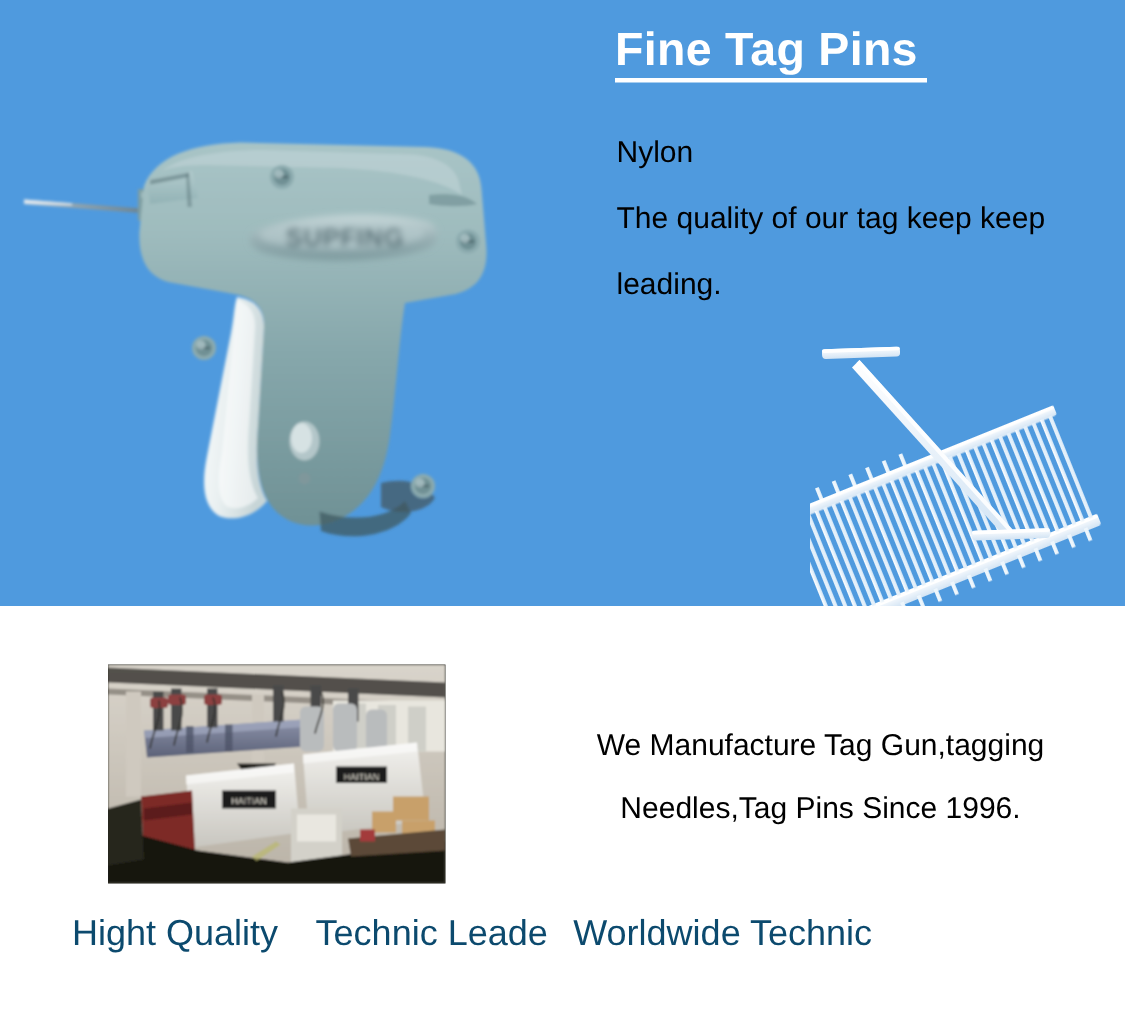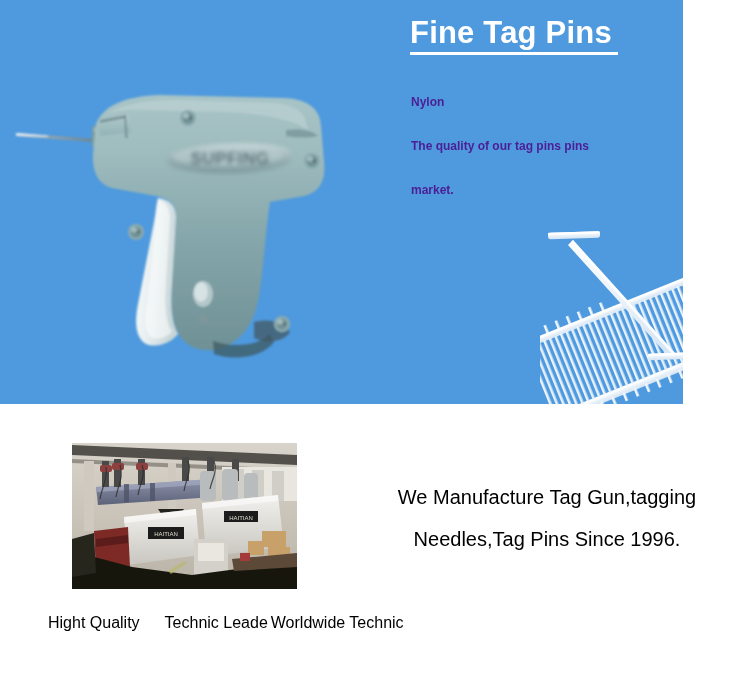--- a/index.html
+++ b/index.html
@@ -19,25 +19,24 @@
     width: 750px;
     height: 678px;
     background: #ffffff;
   }
 
   
   #hero-banner {
     position: absolute;
     left: 0;
     top: 0;
-    width: 660px;
+    width: 750px;
     height: 404px;
     background: #4f9ade;
     overflow: hidden;
-    padding-left: 23px;
   }
 
   
   #hero-title {
     position: absolute;
     left: 410px;
     top: 14px;
     width: 330px;
     color: #ffffff;
     font-size: 31px;
@@ -56,24 +55,24 @@
   }
 
   
   #hero-copy {
     position: absolute;
     left: 411px;
     top: 80px;
     width: 336px;
   }
   .hero-line {
-    color: #4c1d95;
-    font-size: 12px;
+    color: #000000;
+    font-size: 20px;
     line-height: 44px;
-    font-weight: 700;
+    font-weight: 400;
     white-space: nowrap;
   }
 
   
   #tag-gun {
     position: absolute;
     left: 8px;
     top: 76px;
     width: 350px;
     height: 300px;
@@ -129,27 +128,27 @@
   
   #feature-row {
     position: absolute;
     left: 48px;
     top: 205px;
     width: 660px;
     display: flex;
     align-items: baseline;
   }
   .feature-item {
-    color: #000000;
-    font-size: 16px;
+    color: #0c4a6e;
+    font-size: 24px;
     line-height: 28px;
     white-space: nowrap;
   }
   #feature-quality { margin-right: 25px; }
-  #feature-technic { margin-right: 3px; }
+  #feature-technic { margin-right: 17px; }
 </style>
 </head>
 <body>
 
 <div id="page">
 
   <div id="hero-banner">
 
     <div id="tag-gun">
       <svg width="350" height="300" viewBox="0 0 350 300" xmlns="http://www.w3.org/2000/svg">
@@ -388,22 +387,22 @@
           <rect x="108" y="128" width="52" height="2.4" rx="1.2" fill="#ffffff" transform="rotate(-2 134 131)"></rect>
         </g>
       </svg>
     </div>
 
     <div id="hero-title">Fine Tag Pins</div>
     <div id="hero-title-underline"></div>
 
     <div id="hero-copy">
       <div class="hero-line">Nylon</div>
-      <div class="hero-line">The quality of our tag pins pins</div>
-      <div class="hero-line">market.</div>
+      <div class="hero-line">The quality of our tag keep keep</div>
+      <div class="hero-line">leading.</div>
     </div>
   </div>
 
   <div id="lower-section">
 
     <div id="factory-photo">
       <svg width="225" height="146" viewBox="0 0 225 146" xmlns="http://www.w3.org/2000/svg">
         <defs>
           <linearGradient id="wallG" x1="0" y1="0" x2="0" y2="1">
             <stop offset="0%" stop-color="#d9d4cb"></stop>

